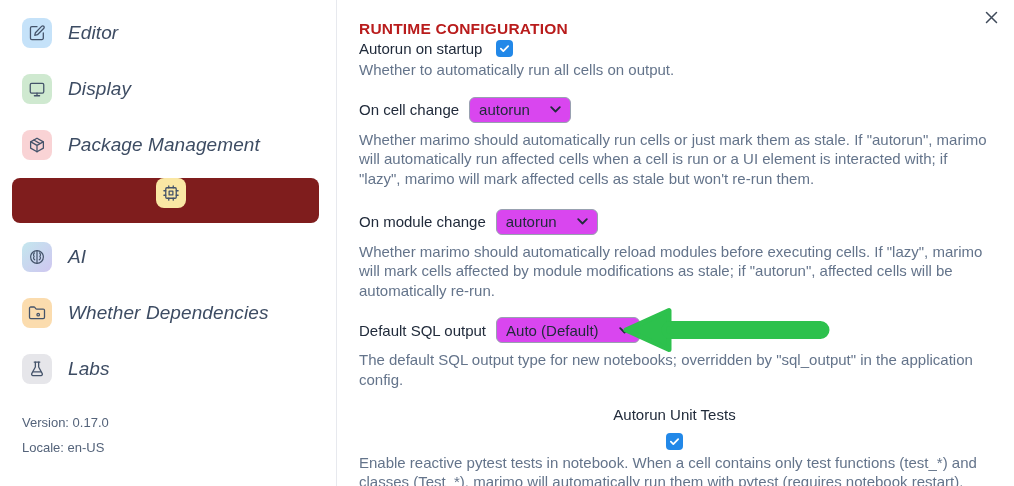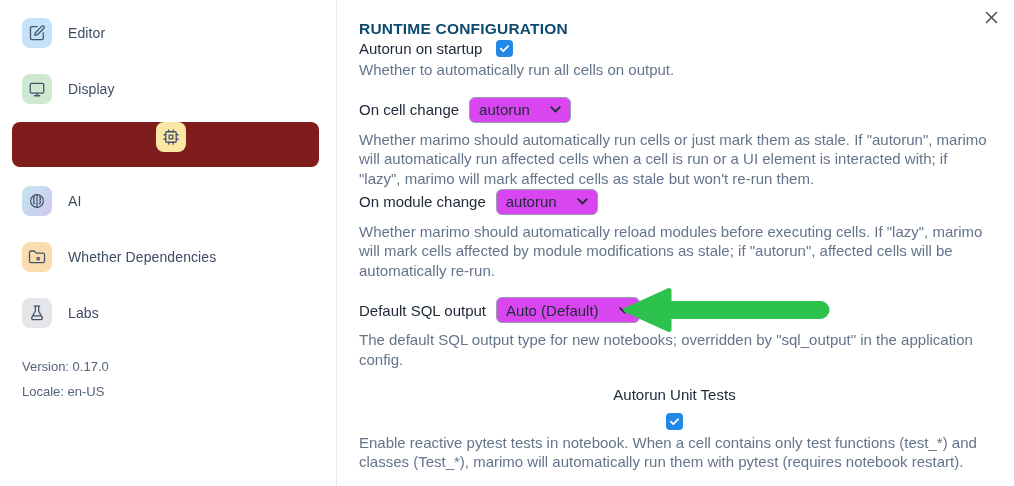--- a/index.html
+++ b/index.html
@@ -21,23 +21,24 @@
   .sidebar-item {
     display: flex; align-items: center;
     height: 45px;
     margin: 0 17px 11px 12px;
     padding-left: 10px;
     gap: 16px;
     border-radius: 8px;
     cursor: pointer;
   }
   .sidebar-item .label {
-    font-size: 14px;
+    font-size: 19px;
     color: #3d4c63;
     letter-spacing: 0.1px;
+    font-style: italic;
   }
   .sidebar-item.active { background: #7f1d1d; flex-direction: column; }
   .sidebar-item.active .label { color: #ffffff; }
   .icon-box {
     width: 30px; height: 30px; flex: 0 0 30px;
     border-radius: 8px;
     display: flex; align-items: center; justify-content: center;
     color: #44536a;
   }
   .icon-box svg { width: 18px; height: 18px; }
@@ -54,21 +55,21 @@
     color: #54637a;
     line-height: 1.9;
   }
   
   .main {
     flex: 1;
     position: relative;
     padding: 20px 24px 0 22px;
   }
   .panel-title {
-    color: #0c4a6e;
+    color: #b91c1c;
     font-size: 15.5px;
     font-weight: bold;
     letter-spacing: 0.2px;
   }
   .close-btn {
     position: absolute;
     top: 6px; right: 12px;
     width: 22px; height: 22px;
     display: flex; align-items: center; justify-content: center;
     color: #3f4a5a;
@@ -103,21 +104,21 @@
     border-radius: 6px;
     background: #d946ef;
     font-size: 15px;
     color: #212b3b;
     cursor: pointer;
     white-space: nowrap;
   }
   .select svg { color: #212b3b; }
   .mt-row1 { margin-top: 2px; gap: 14px; }
   .mt-row2 { margin-top: 17px; }
-  .mt-row3 { }
+  .mt-row3 { margin-top: 20px; }
   .mt-row4 { margin-top: 17px; text-align: center; }
   .mt-row5 { margin-top: 16px; flex-direction: column; }
   .desc-tight { margin-top: 3px; }
   .desc-sel   { margin-top: 7px; }
   .annot-arrow {
     position: absolute;
     left: 263px;
     top: 50%;
     transform: translateY(-50%);
     width: 212px; height: 46px;
@@ -144,20 +145,29 @@
     <div class="sidebar-item">
       <span class="icon-box ib-display">
         <svg viewBox="0 0 24 24" fill="none" stroke="currentColor" stroke-width="1.7" stroke-linecap="round" stroke-linejoin="round">
           <rect x="3" y="4.5" width="18" height="13" rx="1.8"></rect>
           <path d="M8.5 21h7M12 17.5V21"></path>
         </svg>
       </span>
       <span class="label">Display</span>
     </div>
 
+    <div class="sidebar-item">
+      <span class="icon-box ib-package">
+        <svg viewBox="0 0 24 24" fill="none" stroke="currentColor" stroke-width="1.7" stroke-linecap="round" stroke-linejoin="round">
+          <path d="M20.5 7.8 12 3 3.5 7.8v8.4L12 21l8.5-4.8Z"></path>
+          <path d="M3.8 7.9 12 12.5l8.2-4.6M12 21v-8.5M7.8 5.4l8.3 4.7"></path>
+        </svg>
+      </span>
+      <span class="label">Package Management</span>
+    </div>
 
     <div class="sidebar-item active">
       <span class="icon-box ib-runtime">
         <svg viewBox="0 0 24 24" fill="none" stroke="currentColor" stroke-width="1.7" stroke-linecap="round" stroke-linejoin="round">
           <rect x="5" y="5" width="14" height="14" rx="1.5"></rect>
           <rect x="9.5" y="9.5" width="5" height="5"></rect>
           <path d="M9 2.5V5M15 2.5V5M9 19v2.5M15 19v2.5M2.5 9H5M2.5 15H5M19 9h2.5M19 15h2.5"></path>
         </svg>
       </span>
       <span class="label">Runtime</span>

